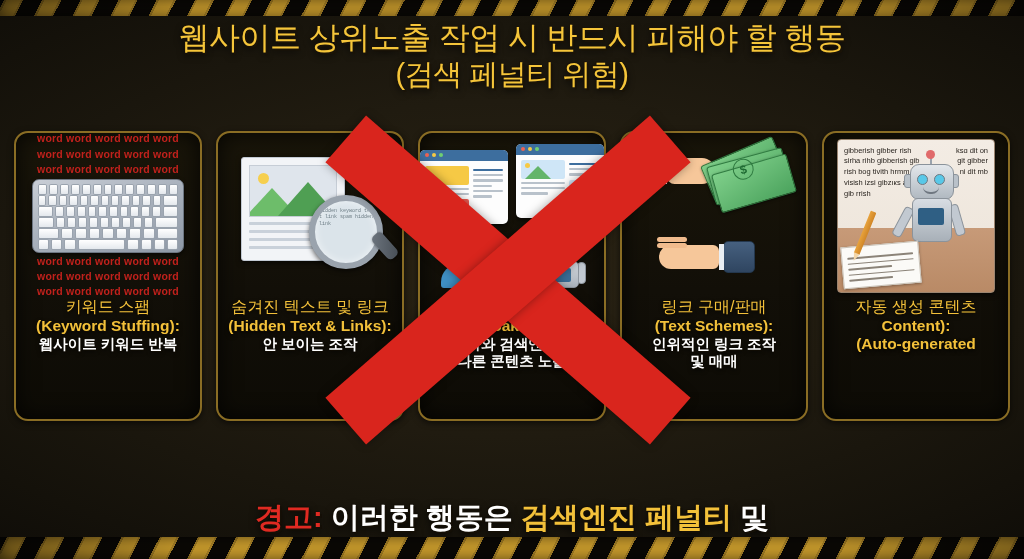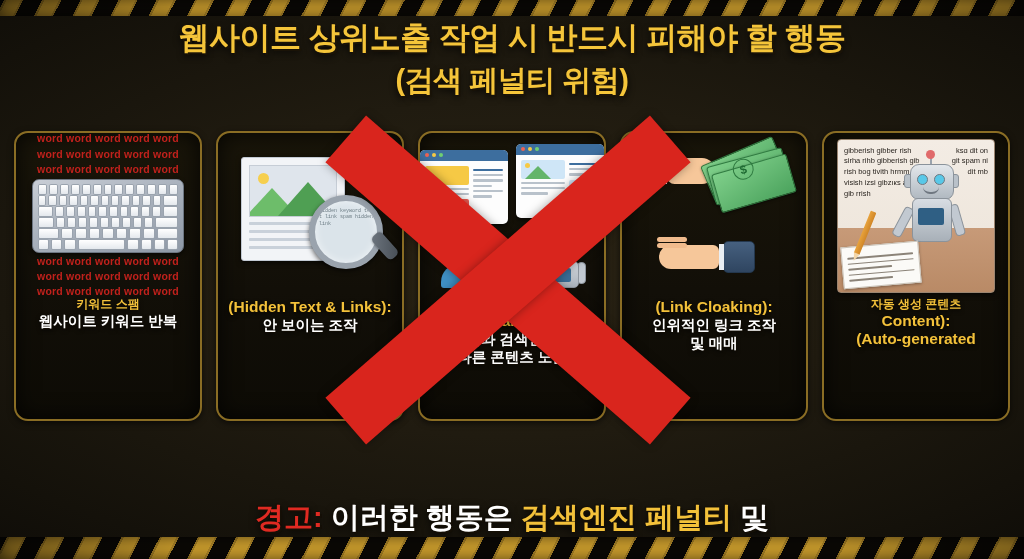--- a/index.html
+++ b/index.html
@@ -31,30 +31,30 @@
     background:linear-gradient(90deg,rgba(0,0,0,.45) 0%,rgba(0,0,0,0) 18%,rgba(0,0,0,0) 80%,rgba(0,0,0,.35) 100%);
     pointer-events:none;
   }
 
   
   .title-block{
     position:absolute;top:20px;left:0;width:1024px;text-align:center;z-index:20;
   }
   .title-line{
     color:#f5c53a;
-    font-weight:bold;
+    font-weight:normal;
     letter-spacing:-0.5px;
     text-shadow:
       2px 2px 0 #1a1307,
       -1px -1px 0 #1a1307,
       0 3px 7px rgba(0,0,0,.9);
     line-height:1.18;
   }
   .title-line.l1{font-size:31px;}
-  .title-line.l2{font-size:29px;margin-top:6px;}
+  .title-line.l2{font-size:29px;margin-top:0;}
 
   
   .panels{
     position:absolute;top:131px;left:14px;width:996px;height:290px;
     display:flex;gap:14px;z-index:10;
   }
   .panel{
     flex:1 1 0;position:relative;
     border:2px solid #8a6d24;
     border-radius:14px;
@@ -66,21 +66,21 @@
   .art{
     height:165px;width:100%;
     display:flex;align-items:center;justify-content:center;
     position:relative;flex:0 0 auto;
   }
   .caption{
     width:100%;text-align:center;padding:0 4px;box-sizing:border-box;
     line-height:1.16;
   }
   .cap-ko{
-    display:block;color:#f3c13a;font-weight:bold;font-size:12px;
+    display:block;color:#f3c13a;font-weight:normal;font-size:16px;
     text-shadow:1px 1px 0 #120d04,0 2px 4px rgba(0,0,0,.85);
   }
   .cap-en{
     display:block;color:#f3c13a;font-weight:bold;font-size:15.5px;
     text-shadow:1px 1px 0 #120d04,0 2px 4px rgba(0,0,0,.85);
   }
   .cap-desc{
     display:block;color:#ffffff;font-weight:bold;font-size:14.5px;margin-top:1px;
     text-shadow:1px 1px 0 #120d04,0 2px 4px rgba(0,0,0,.85);
   }
@@ -377,20 +377,21 @@
               <i class="key"></i>
             </div>
         </div>
         <div class="kw-words">word word word word word</div>
         <div class="kw-words">word word word word word</div>
         <div class="kw-words">word word word word word</div>
       </div>
     </div>
     <div class="caption">
       <span class="cap-ko">키워드 스팸</span>
+      <span class="cap-en">(Keyword Stuffing):</span>
       <span class="cap-desc">웹사이트 키워드 반복</span>
     </div>
   </div>
 
   <div class="panel">
     <div class="art">
       <div class="doc-mag">
         <div class="doc">
           <div class="doc-img">
             <i class="doc-sun"></i>
@@ -404,20 +405,21 @@
         </div>
         <div class="mag">
           <div class="mag-lens">
             <div class="mag-text">hidden keyword text link spam hidden link</div>
           </div>
           <div class="mag-handle"></div>
         </div>
       </div>
     </div>
     <div class="caption">
+      <span class="cap-ko">숨겨진 텍스트 및 링크</span>
       <span class="cap-en">(Hidden Text &amp; Links):</span>
       <span class="cap-desc">안 보이는 조작</span>
     </div>
   </div>
 
   <div class="panel">
     <div class="art">
       <div class="cloak">
         <div class="cloak-col">
           <div class="bubble">
@@ -514,31 +516,32 @@
         <div class="hand-bot">
           <i class="cuff2"></i>
           <span class="palm2">
               <i class="fing f1"></i>
               <i class="fing f2"></i>
             </span>
         </div>
       </div>
     </div>
     <div class="caption">
-      <span class="cap-en">(Link Cloaking):</span>
+      <span class="cap-ko">링크 구매/판매</span>
+      <span class="cap-en">(Text Schemes):</span>
       <span class="cap-desc">인위적인 링크 조작</span>
       <span class="cap-desc">및 매매</span>
     </div>
   </div>
 
   <div class="panel">
     <div class="art">
       <div class="autogen">
         <div class="gib">gibberish gibber rish sirha rihb gibberish gib rish bog tivith hrmm db visish izsi gibzıкs al rupc  gib rrish</div>
-        <div class="gib-r">ksɑ dit on git spam ni dit mb</div>
+        <div class="gib-r">ksɑ dit on git gibber ni dit mb</div>
         <div class="ag-robot">
           <i class="ag-ant"></i>
             <i class="ag-antb"></i>
           <i class="ag-ear l"></i>
             <i class="ag-ear r"></i>
           <i class="ag-head"></i>
             <i class="ag-eye l"></i>
             <i class="ag-eye r"></i>
             <i class="ag-mouth"></i>
           <i class="ag-arm l"></i>

